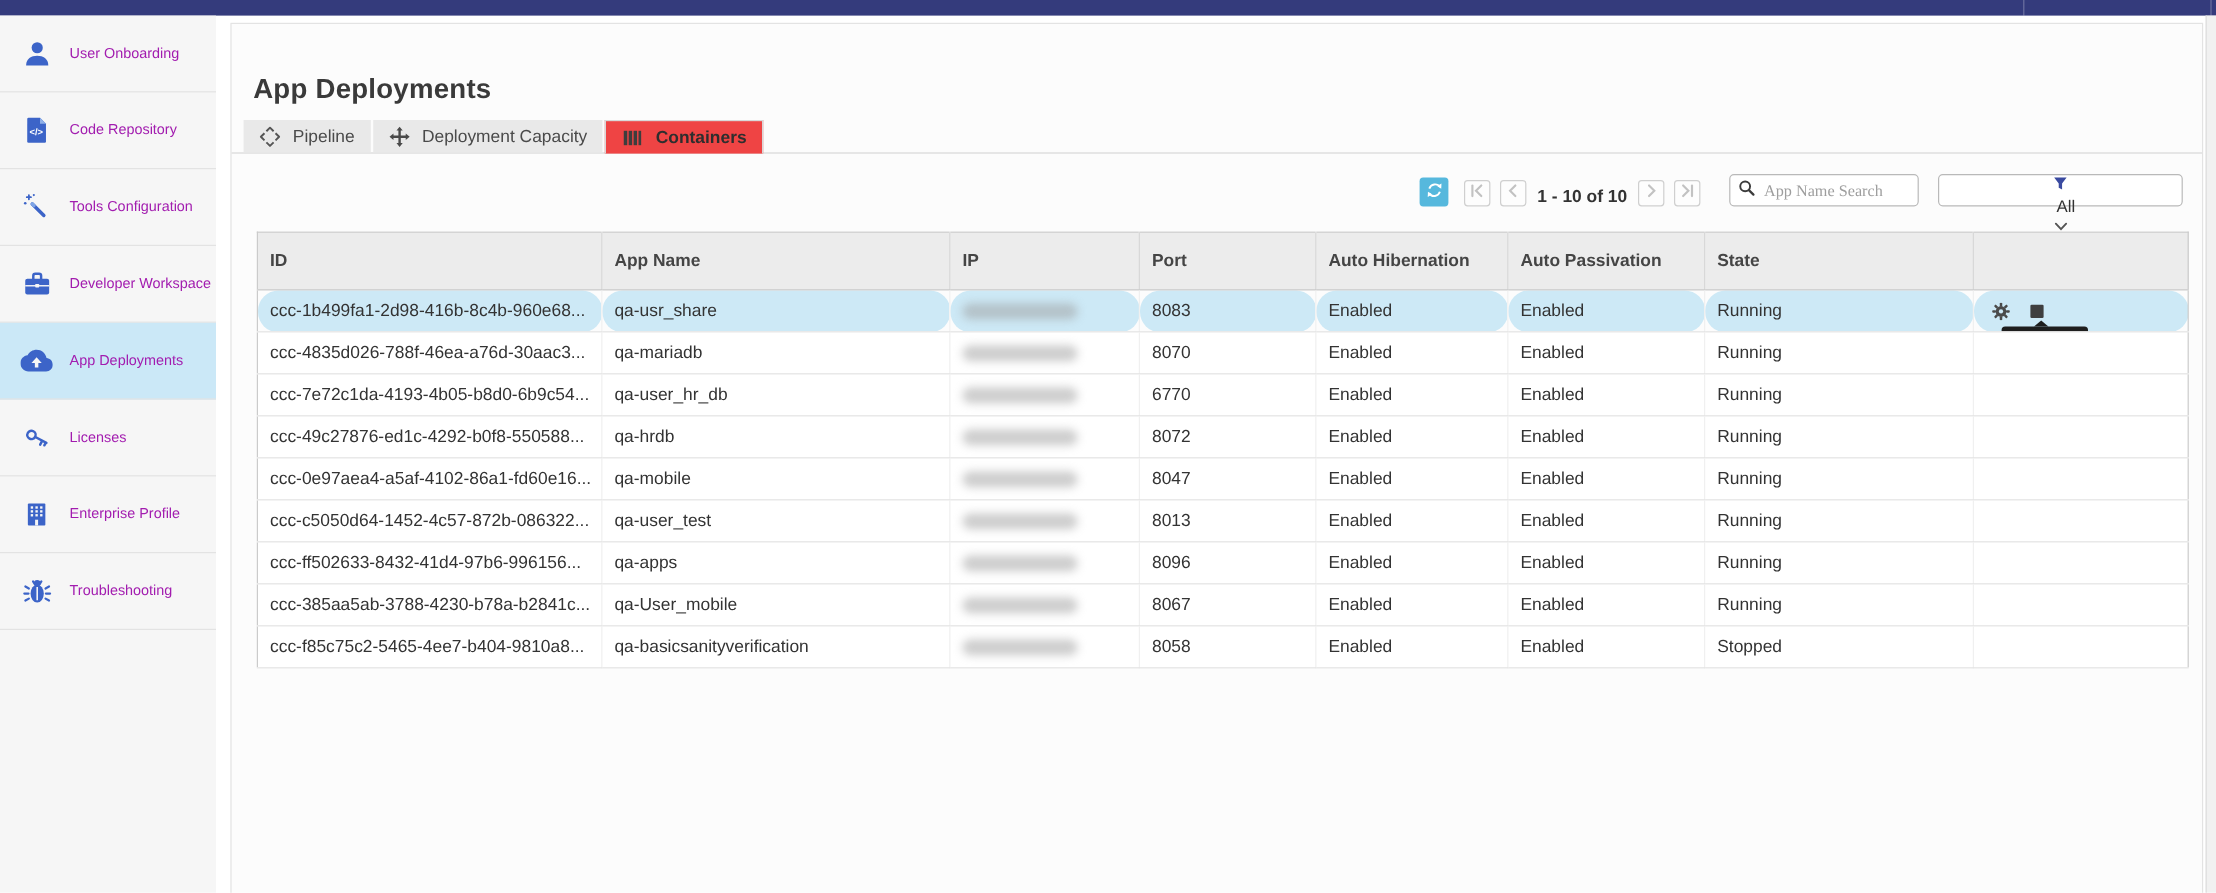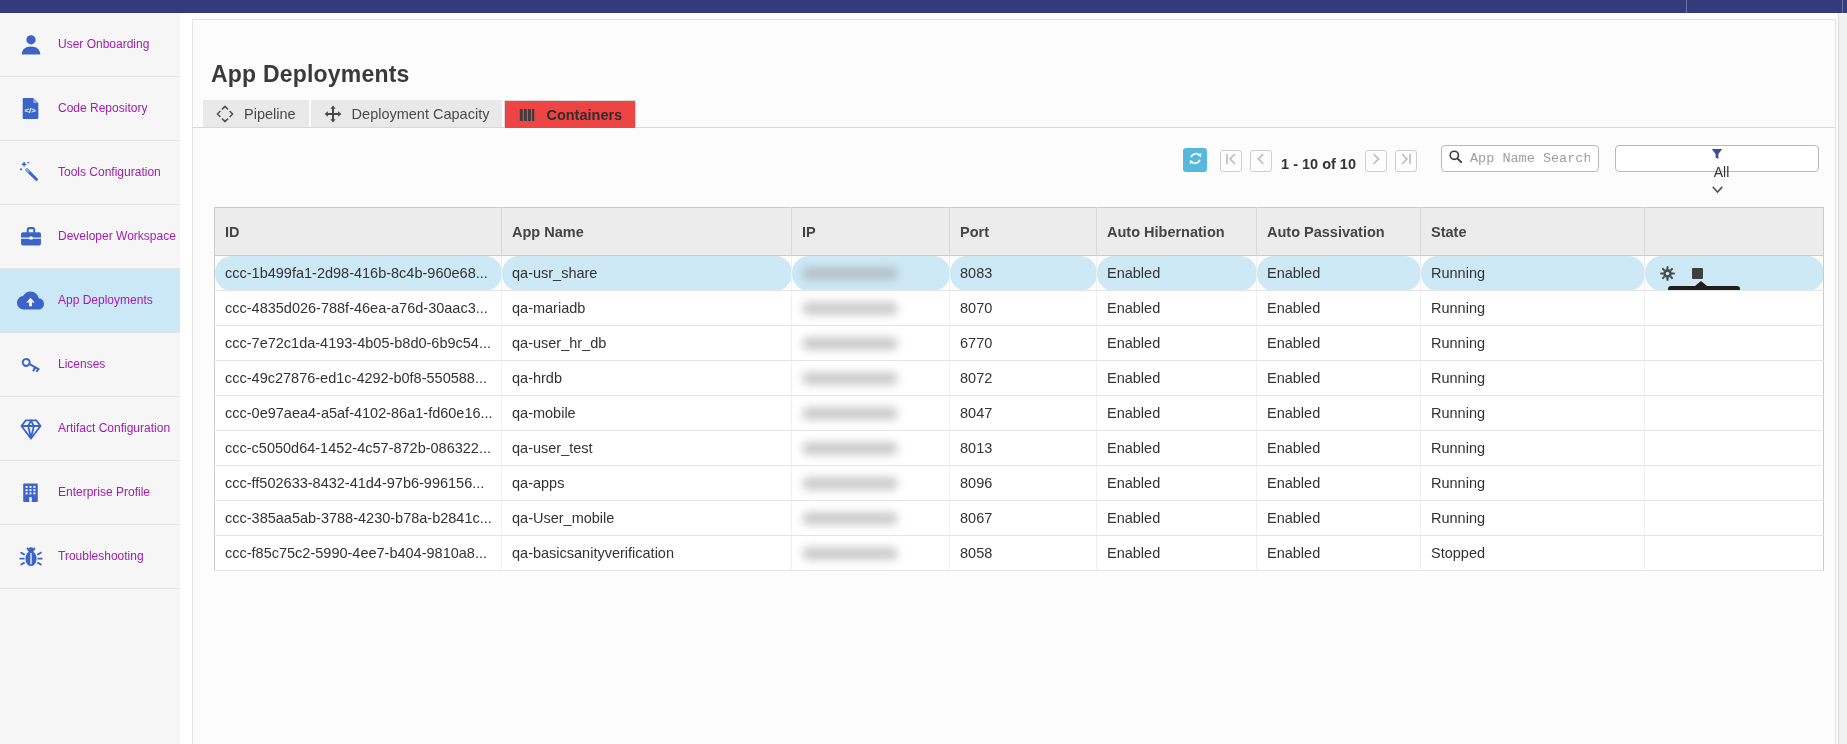--- a/index.html
+++ b/index.html
@@ -37,27 +37,27 @@
   .toolbar{position:absolute;top:125px;right:16px;height:27px;display:flex;align-items:flex-end;}
   .btn-refresh{width:24px;height:24px;border-radius:3px;background:#56b8dd;border:none;
     display:flex;align-items:center;justify-content:center;cursor:pointer;}
   .pgbtn{width:22px;height:22px;border-radius:3px;border:1px solid #cfcfcf;background:#fdfdfd;
     display:flex;align-items:center;justify-content:center;box-sizing:border-box;cursor:default;}
   .pg-label{font-size:14.5px;font-weight:600;color:#333;margin:0 9px;white-space:nowrap;}
   .gap13{width:13px;} .gap8{width:8px;} .gap24{width:24px;} .gap16{width:16px;}
   .searchbox{width:158px;height:27px;border:1px solid #b9b9b9;border-radius:4px;background:#fff;
     display:flex;align-items:center;padding:0 6px;box-sizing:border-box;}
   .searchbox input{border:none;outline:none;width:100%;font-size:13.5px;color:#333;background:transparent;
-    font-family:Liberation Mono, monospace;margin-left:5px;}
+    font-family:Liberation Serif, serif;margin-left:5px;}
   .searchbox input::placeholder{color:#9e9e9e;}
   .dropdown{width:204px;height:27px;border:1px solid #b9b9b9;border-radius:4px;background:#fff;
     display:flex;align-items:center;padding:0 1px;box-sizing:border-box;cursor:pointer;flex-direction:column;}
   .dropdown .dd-value{font-size:14px;color:#333;margin-left:9px;flex:1;}
   
-  .tablewrap{position:absolute;left:21px;top:187px;}
+  .tablewrap{position:absolute;left:21px;top:173px;}
   table{border-collapse:collapse;table-layout:fixed;width:1609px;border:1px solid #cbcbcb;}
   th{height:47px;background:#ececec;text-align:left;padding:0 0 0 10px;font-size:14.5px;color:#454545;
     border-right:1px solid #d8d8d8;border-bottom:1px solid #cbcbcb;font-weight:700;}
   th:last-child{border-right:none;}
   td{height:34px;padding:0 0 0 10px;font-size:14.5px;color:#333;background:#fff;
     border-bottom:1px solid #e4e4e4;border-right:1px solid #f0f0f0;overflow:hidden;white-space:nowrap;}
   td:last-child{border-right:none;}
   tr.selected td{background:#cde9f6;border-radius:17px;}
   .ipblur{width:96px;height:13px;border-radius:7px;background:#9a9a9a;opacity:.5;filter:blur(4px);}
   .actions{position:relative;display:flex;align-items:center;gap:17px;padding-left:5px;height:34px;}
@@ -144,31 +144,20 @@
         <svg width="26" height="26" viewBox="0 0 24 24">
           <g fill="none" stroke="#3c64c8" stroke-width="1.9" stroke-linecap="round" transform="rotate(28 12 12)">
             <circle cx="7" cy="12" r="3.2"></circle>
             <path d="M10.4 12h9.6M16.4 12v3.4M19.5 12v2.4"></path>
           </g>
         </svg>
       </span>
     <span class="sb-label">Licenses</span>
   </div>
 
-  <div class="sb-item">
-    <span class="sb-icon">
-        <svg width="26" height="26" viewBox="0 0 24 24">
-          <g fill="none" stroke="#3c64c8" stroke-width="1.7" stroke-linejoin="round">
-            <path d="M7.2 4h9.6l4 5.2L12 20.8 3.2 9.2z"></path>
-            <path d="M3.2 9.2h17.6M9.4 9.2L12 4.2l2.6 5M9.4 9.2l2.6 11.4 2.6-11.4"></path>
-          </g>
-        </svg>
-      </span>
-    <span class="sb-label">Artifact Configuration</span>
-  </div>
 
   <div class="sb-item">
     <span class="sb-icon">
         <svg width="25" height="25" viewBox="0 0 24 24">
           <rect x="5" y="3.4" width="14" height="17.6" rx=".8" fill="#3c64c8"></rect>
           <g fill="#f6f6f6">
             <rect x="7.3" y="5.7" width="1.9" height="1.9"></rect>
             <rect x="11.05" y="5.7" width="1.9" height="1.9"></rect>
             <rect x="14.8" y="5.7" width="1.9" height="1.9"></rect>
             <rect x="7.3" y="8.8" width="1.9" height="1.9"></rect>
@@ -475,21 +464,21 @@
     <td>8067</td>
     <td>Enabled</td>
     <td>Enabled</td>
     <td>Running</td>
     <td>
       
     </td>
   </tr>
 
   <tr>
-    <td>ccc-f85c75c2-5990-4ee7-b404-9810a8...</td>
+    <td>ccc-f85c75c2-5465-4ee7-b404-9810a8...</td>
     <td>qa-basicsanityverification</td>
     <td>
               <div class="ipblur"></div>
             </td>
     <td>8058</td>
     <td>Enabled</td>
     <td>Enabled</td>
     <td>Stopped</td>
     <td>
       

